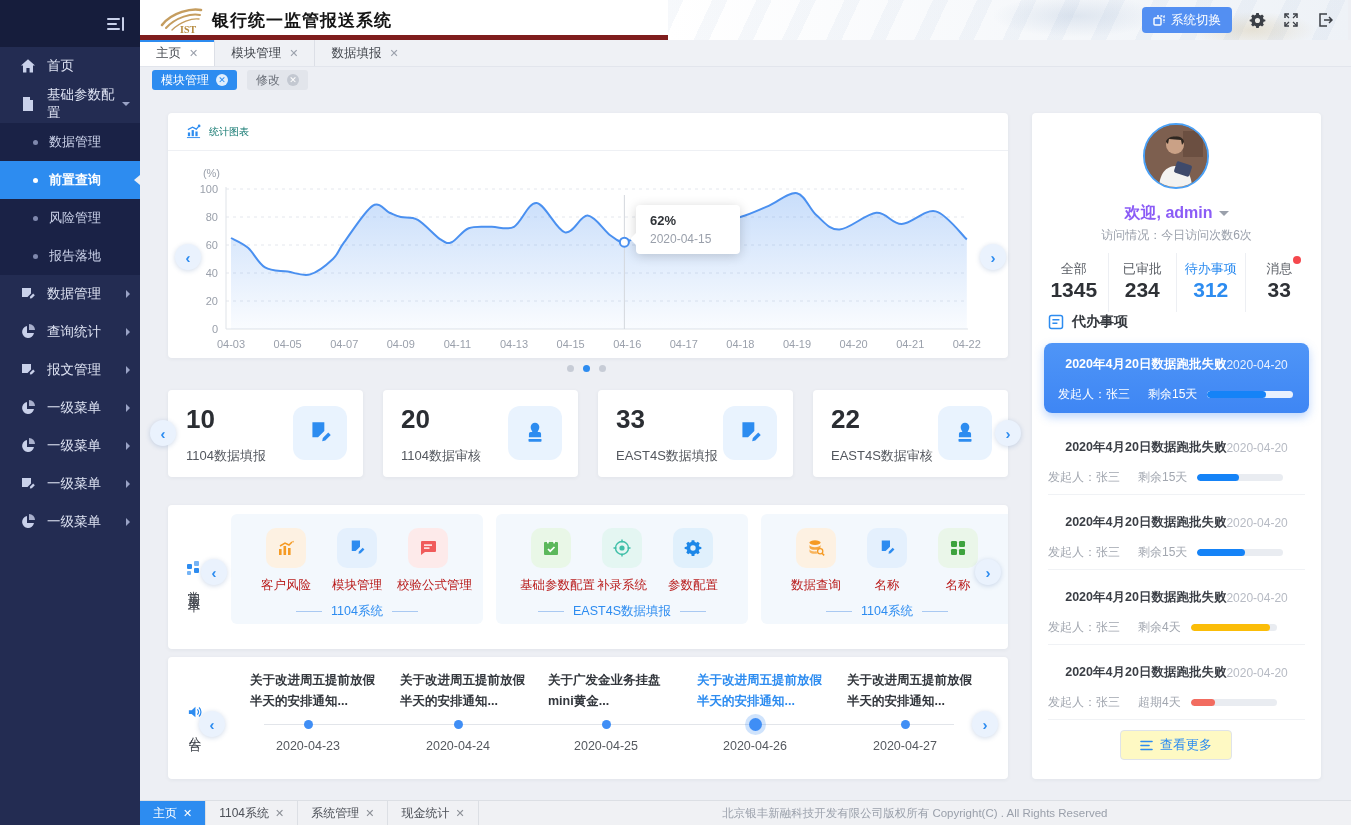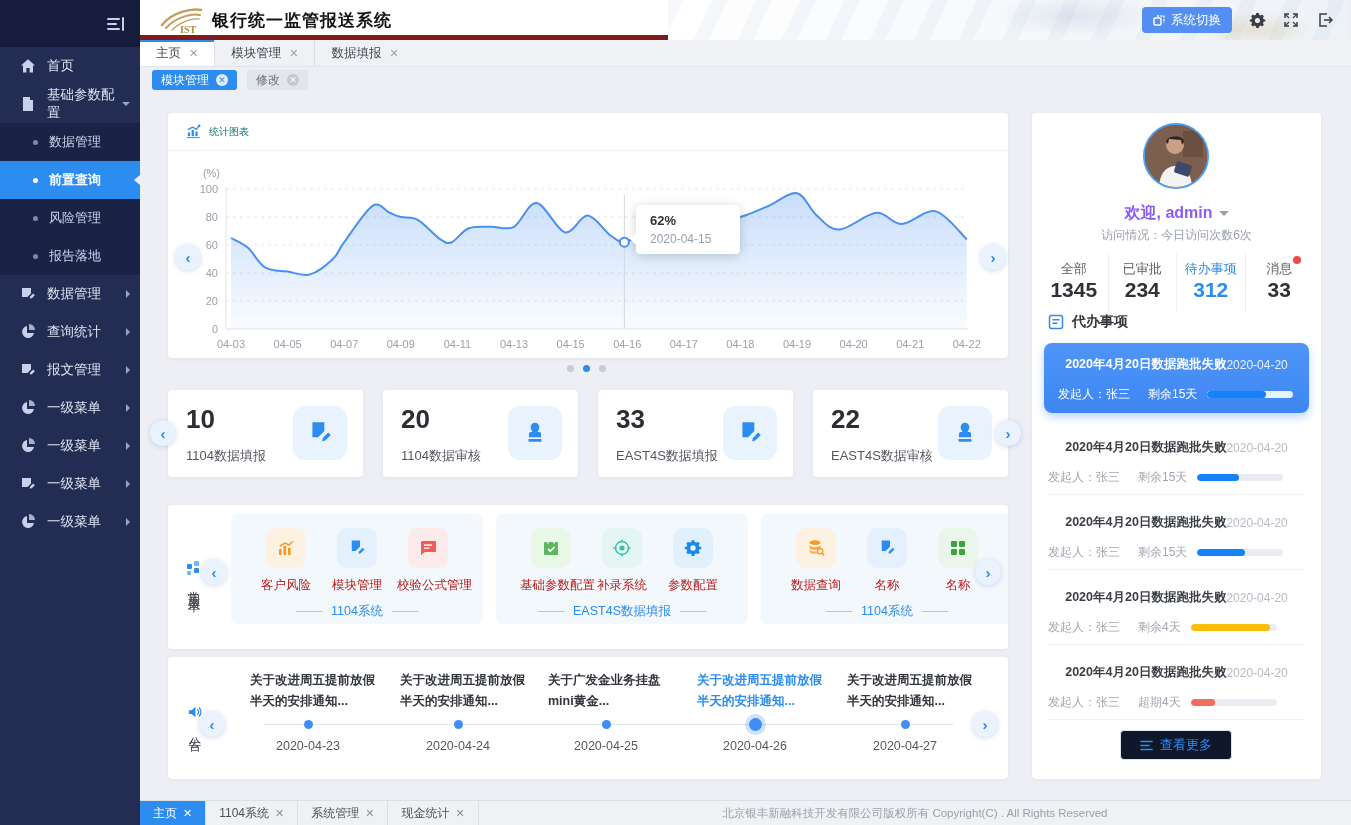--- a/index.html
+++ b/index.html
@@ -121,21 +121,21 @@
   .ta-row2 { display:flex; align-items:center; margin-top:13px; font-size:12px; }
   .ta-remain { margin-left:18px; }
   .bar { height:7px; border-radius:4px; background:#e9ecf1; width:86px; margin-left:10px; overflow:hidden; }
   .todo-active .bar { background:rgba(255,255,255,.88); }
   .bar i { display:block; height:100%; border-radius:4px; background:#1583f7; }
   .bar i.yellow { background:#fbbd08; } .bar i.red { background:#f26c60; }
   .todo-item { position:absolute; left:16px; width:257px; height:70px; padding-top:14px; cursor:pointer; border-bottom:1px solid #f0f2f5; }
   .ti-title { font-size:12.5px; font-weight:bold; color:#3a3e45; }
   .ti-date { font-size:12px; color:#b7bbc4; }
   .ti-row2 { display:flex; align-items:center; margin-top:13px; font-size:12px; color:#a2a7b0; }
-  .more-btn { position:absolute; left:88px; top:617px; width:112px; height:30px; border:1px solid #dfe3ea; border-radius:4px; background:#0f172a; color:#2d8cf0; font-size:13px; display:flex; align-items:center; justify-content:center; gap:7px; cursor:pointer; }
+  .more-btn { position:absolute; left:88px; top:617px; width:112px; height:30px; border:1px solid #dfe3ea; border-radius:4px; background:#fef9c3; color:#2d8cf0; font-size:13px; display:flex; align-items:center; justify-content:center; gap:7px; cursor:pointer; }
 
   
   .bottombar { position:absolute; left:140px; bottom:0; width:1211px; height:25px; background:#f0f1f4; border-top:1px solid #dcdfe4; display:flex; align-items:stretch; z-index:25; }
   .btab { display:flex; align-items:center; padding:0 13px; font-size:12px; color:#4c5057; border-right:1px solid #dcdfe4; cursor:pointer; }
   .btab .x { margin-left:6px; color:#8c9097; font-size:11px; }
   .btab.active { background:#2d8cf0; color:#fff; }
   .btab.active .x { color:#fff; }
   .copyright { flex:1; text-align:center; align-self:center; font-size:11.5px; color:#9aa0ab; }
 
   svg { display:block; }

